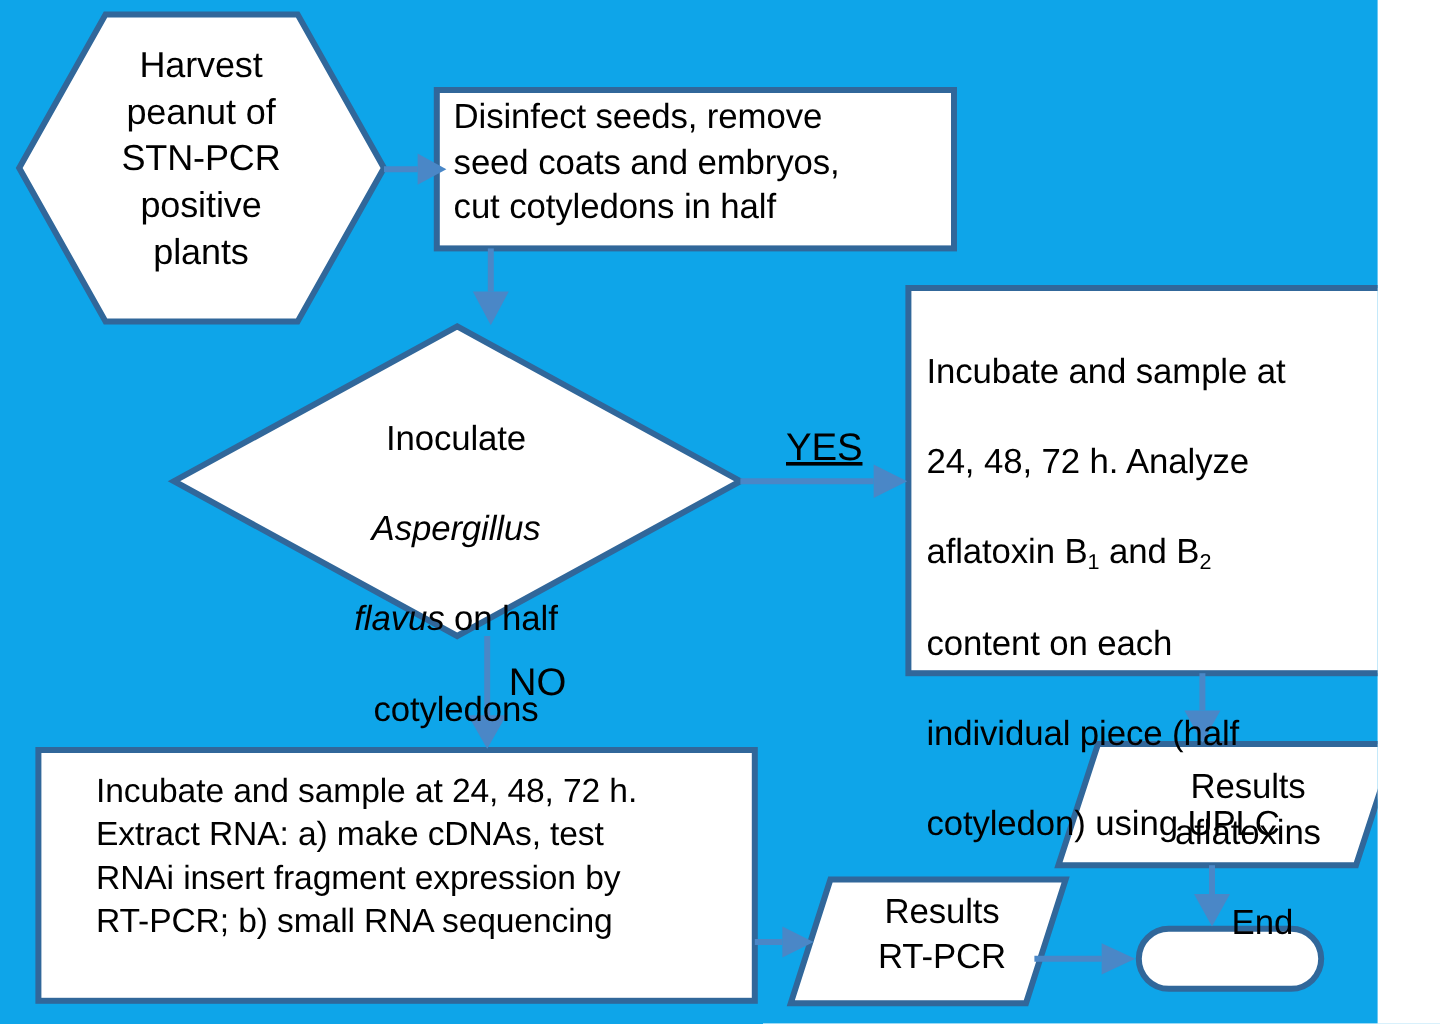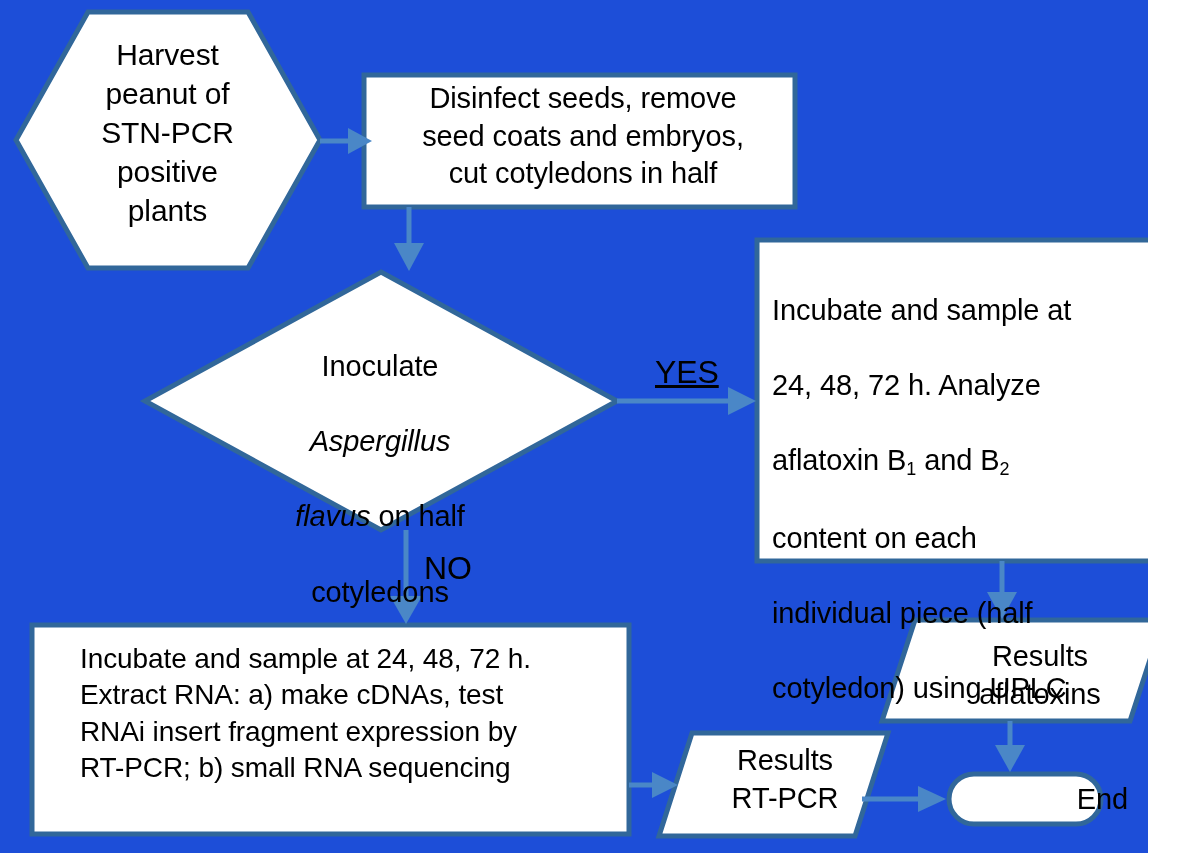--- a/index.html
+++ b/index.html
@@ -5,21 +5,21 @@
 <style>
   html, body {
     margin: 0;
     padding: 0;
     background: #ffffff;
   }
   #stage {
     position: relative;
     width: 1148px;
     height: 853px;
-    background: #1d4ed8;
+    background: #0ea5e9;
     overflow: hidden;
     font-family: "Liberation Sans", sans-serif;
   }
   svg.layer {
     position: absolute;
     left: 0;
     top: 0;
     width: 1200px;
     height: 853px;
   }
@@ -51,21 +51,21 @@
     vertical-align: -0.28em;
   }
 
   
   #start-text {
     left: 60px; top: 35px; width: 215px;
     text-align: center; font-size: 30px;
   }
   #prep-text {
     left: 378px; top: 80px; width: 410px;
-    text-align: center; font-size: 29px;
+    text-align: left; font-size: 29px;
   }
   #decision-text {
     left: 220px; top: 310px; width: 320px;
     text-align: center; font-size: 29px;
   }
   #aflatoxin-text {
     left: 772px; top: 254px; width: 400px;
     text-align: left; font-size: 29px;
   }
   #rna-text {
@@ -74,22 +74,22 @@
   }
   #results-aflatoxins-text {
     left: 940px; top: 638px; width: 200px;
     text-align: center; font-size: 29px;
   }
   #results-rtpcr-text {
     left: 710px; top: 742px; width: 150px;
     text-align: center; font-size: 29px;
   }
   #end-text {
-    left: 948px; top: 781px; width: 152px;
-    text-align: right; font-size: 29px; padding-left: 28px;
+    left: 948px; top: 751px; width: 152px;
+    text-align: center; font-size: 29px; padding-left: 28px;
   }
   #yes-label {
     left: 655px; top: 352px; font-size: 32px; font-weight: 400; text-decoration: underline;
   }
   #no-label {
     left: 424px; top: 548px; font-size: 32px; font-weight: 400;
   }
 </style>
 </head>
 <body>

